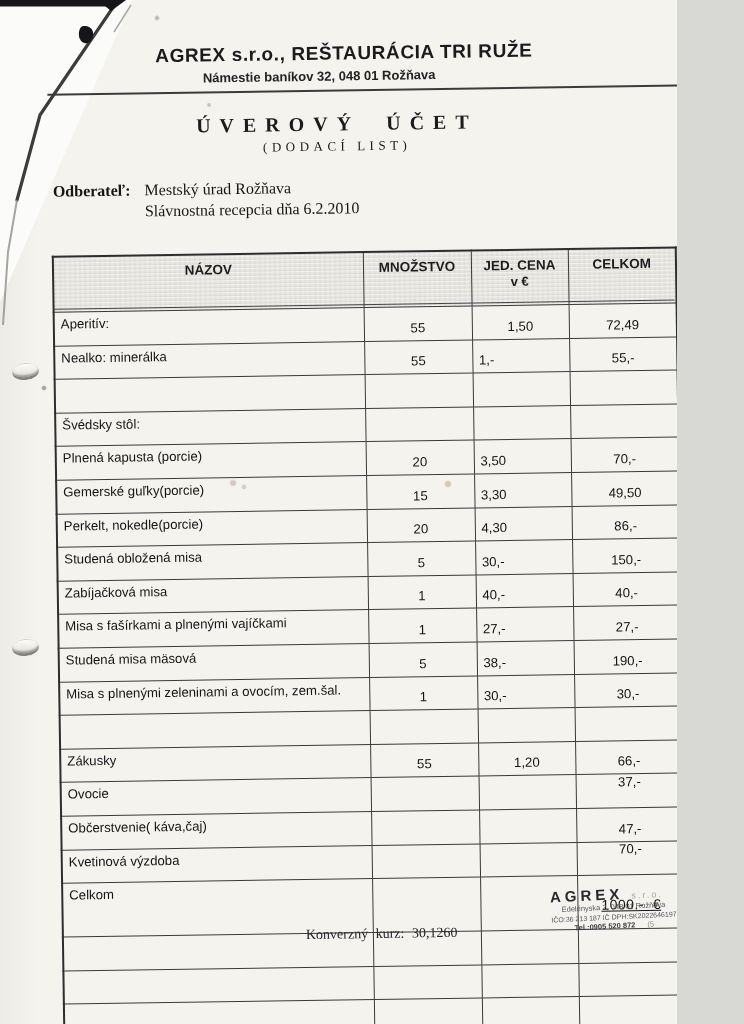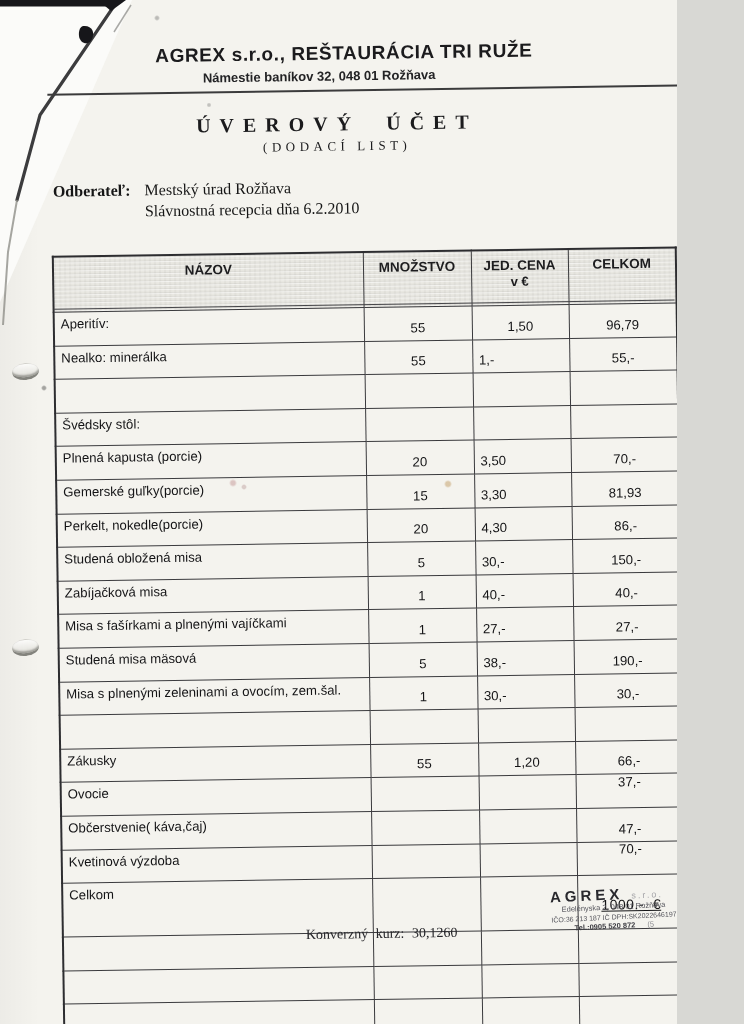--- a/index.html
+++ b/index.html
@@ -131,21 +131,21 @@
               <span class="sub">v €</span>
             </th>
             <th>CELKOM</th>
           </tr>
         </thead>
         <tbody>
             <tr>
               <td class="name-cell">Aperitív:</td>
               <td class="val qty-cell">55</td>
               <td class="val unit-cell center">1,50</td>
-              <td class="val total-cell"><span class="">96,79</span></td>
+              <td class="val total-cell"><span class="">72,49</span></td>
             </tr>
             <tr>
               <td class="name-cell">Nealko: minerálka</td>
               <td class="val qty-cell">55</td>
               <td class="val unit-cell">1,-</td>
               <td class="val total-cell"><span class="">55,-</span></td>
             </tr>
             <tr>
               <td class="name-cell"></td>
               <td class="val qty-cell"></td>
@@ -161,21 +161,21 @@
             <tr>
               <td class="name-cell">Plnená kapusta (porcie)</td>
               <td class="val qty-cell">20</td>
               <td class="val unit-cell">3,50</td>
               <td class="val total-cell"><span class="">70,-</span></td>
             </tr>
             <tr>
               <td class="name-cell">Gemerské guľky(porcie)</td>
               <td class="val qty-cell">15</td>
               <td class="val unit-cell">3,30</td>
-              <td class="val total-cell"><span class="">81,93</span></td>
+              <td class="val total-cell"><span class="">49,50</span></td>
             </tr>
             <tr>
               <td class="name-cell">Perkelt, nokedle(porcie)</td>
               <td class="val qty-cell">20</td>
               <td class="val unit-cell">4,30</td>
               <td class="val total-cell"><span class="">86,-</span></td>
             </tr>
             <tr>
               <td class="name-cell">Studená obložená misa</td>
               <td class="val qty-cell">5</td>

